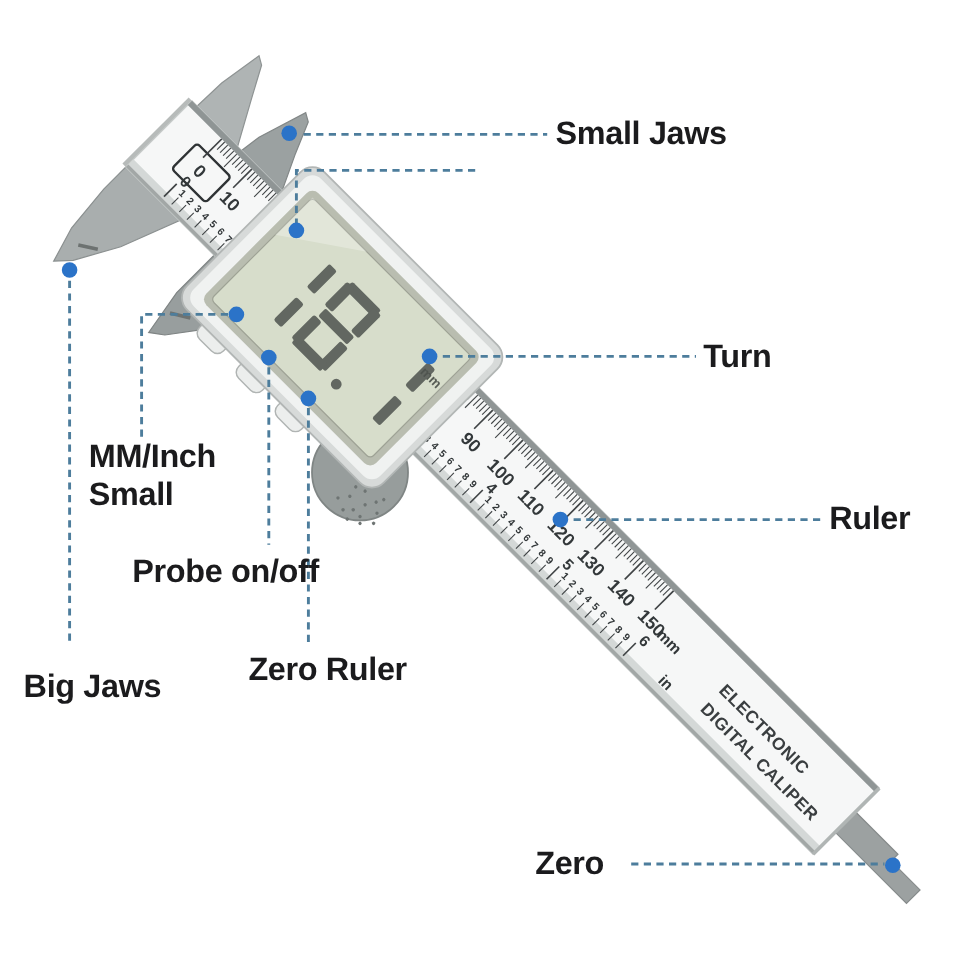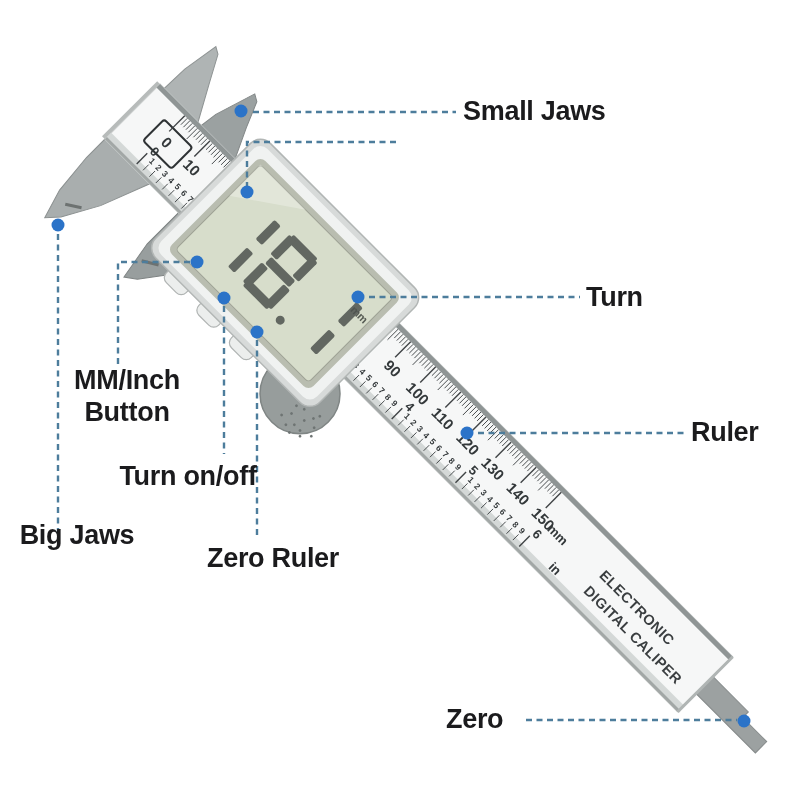--- a/index.html
+++ b/index.html
@@ -1,21 +1,21 @@
 <!DOCTYPE html>
 <html><head>
 <meta charset="utf-8">
 <style>
   html,body{margin:0;padding:0;background:#fff;}
   .stage{position:relative;width:800px;height:800px;background:#ffffff;overflow:hidden;
          font-family:"Liberation Sans",sans-serif;}
   .stage svg{position:absolute;left:0;top:0;}
   .lbl{position:absolute;font-weight:700;font-size:27px;line-height:1.18;color:#1b1b1d;
        white-space:nowrap;letter-spacing:-0.3px;text-align:center;}
-  .lbl.center{transform:translateX(-50%);text-align:center;}
+  .lbl.center{transform:translateX(-50%);text-align:left;}
   svg text{font-family:"Liberation Sans",sans-serif;}
 </style>
 </head>
 <body>
 
 <div class="stage">
 
   <svg width="800" height="800" viewBox="0 0 800 800">
 
     <g id="cal" transform="translate(160,84) rotate(45)">
@@ -405,20 +405,20 @@
       <circle cx="58" cy="225" r="6.5"></circle>
       <circle cx="467" cy="433" r="6.5"></circle>
       <circle cx="744" cy="721" r="6.5"></circle>
     </g>
   </svg>
 
   <div class="lbl" style="left:463px;top:96px">Small Jaws</div>
   <div class="lbl" style="left:586px;top:282px">Turn</div>
   <div class="lbl center" style="left:127px;top:365px">
     <div>MM/Inch</div>
-    <div>Button</div>
+    <div>Small</div>
   </div>
-  <div class="lbl center" style="left:188px;top:461px">Turn on/off</div>
-  <div class="lbl center" style="left:77px;top:520px">Big Jaws</div>
+  <div class="lbl center" style="left:188px;top:461px">Probe on/off</div>
+  <div class="lbl center" style="left:77px;top:557px">Big Jaws</div>
   <div class="lbl center" style="left:273px;top:543px">Zero Ruler</div>
   <div class="lbl" style="left:691px;top:417px">Ruler</div>
   <div class="lbl" style="left:446px;top:704px">Zero</div>
 </div>
 
 </body></html>

